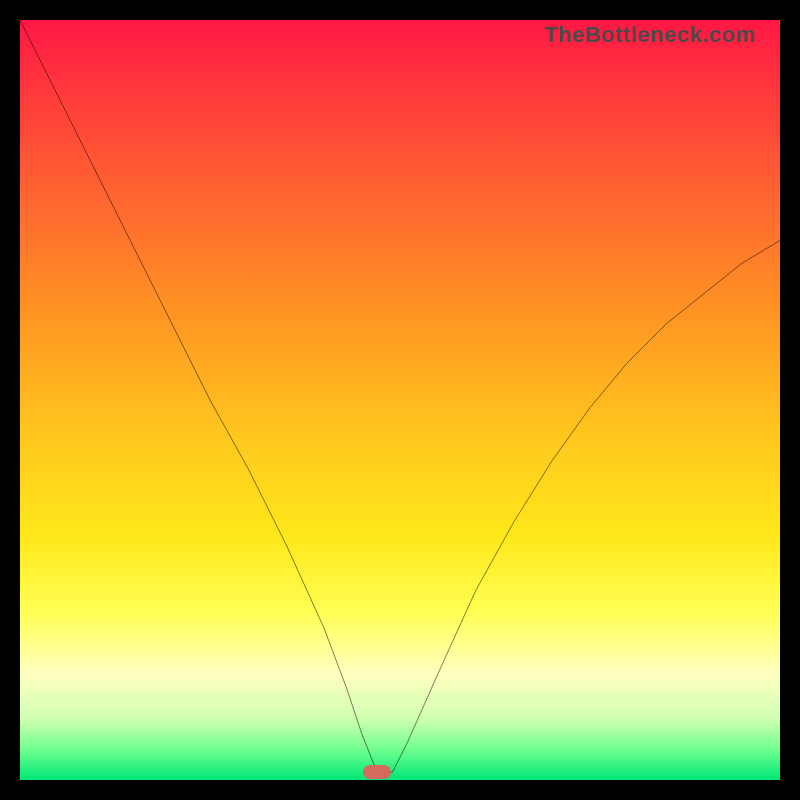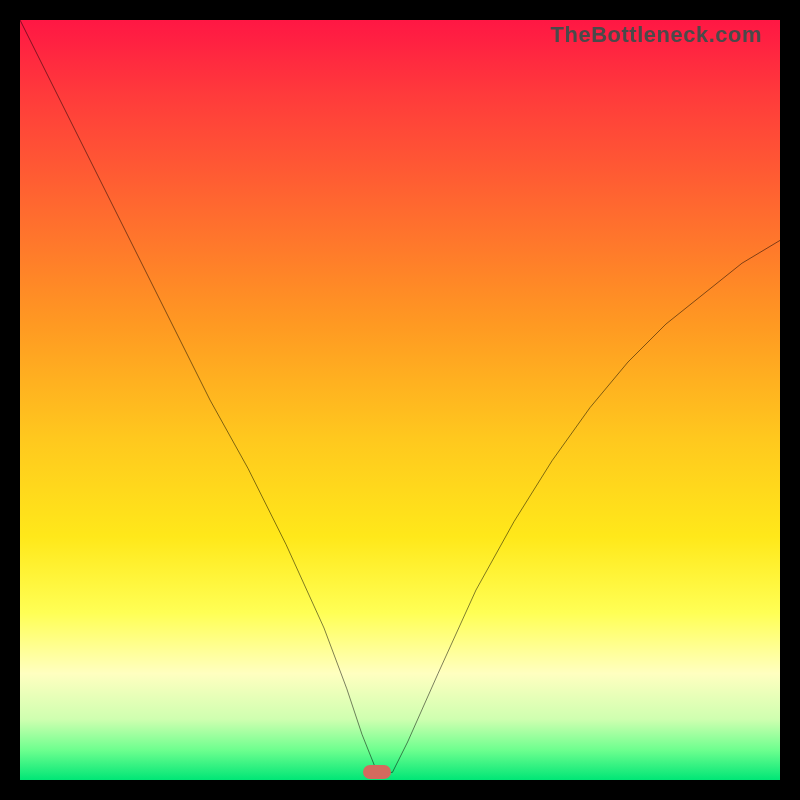--- a/index.html
+++ b/index.html
@@ -34,21 +34,21 @@
       #ffff55 78%,
       #ffffc0 86%,
       #cfffb0 92%,
       #6fff8f 96%,
       #00e676 100%
     );
   }
   .watermark {
     position: absolute;
     top: 2px;
-    right: 18px;
+    right: 24px;
     color: #4a4a4a;
     font-size: 22px;
     font-weight: 600;
     letter-spacing: 0.5px;
     user-select: none;
   }
   svg.curve {
     position: absolute;
     inset: 0;
     width: 100%;

